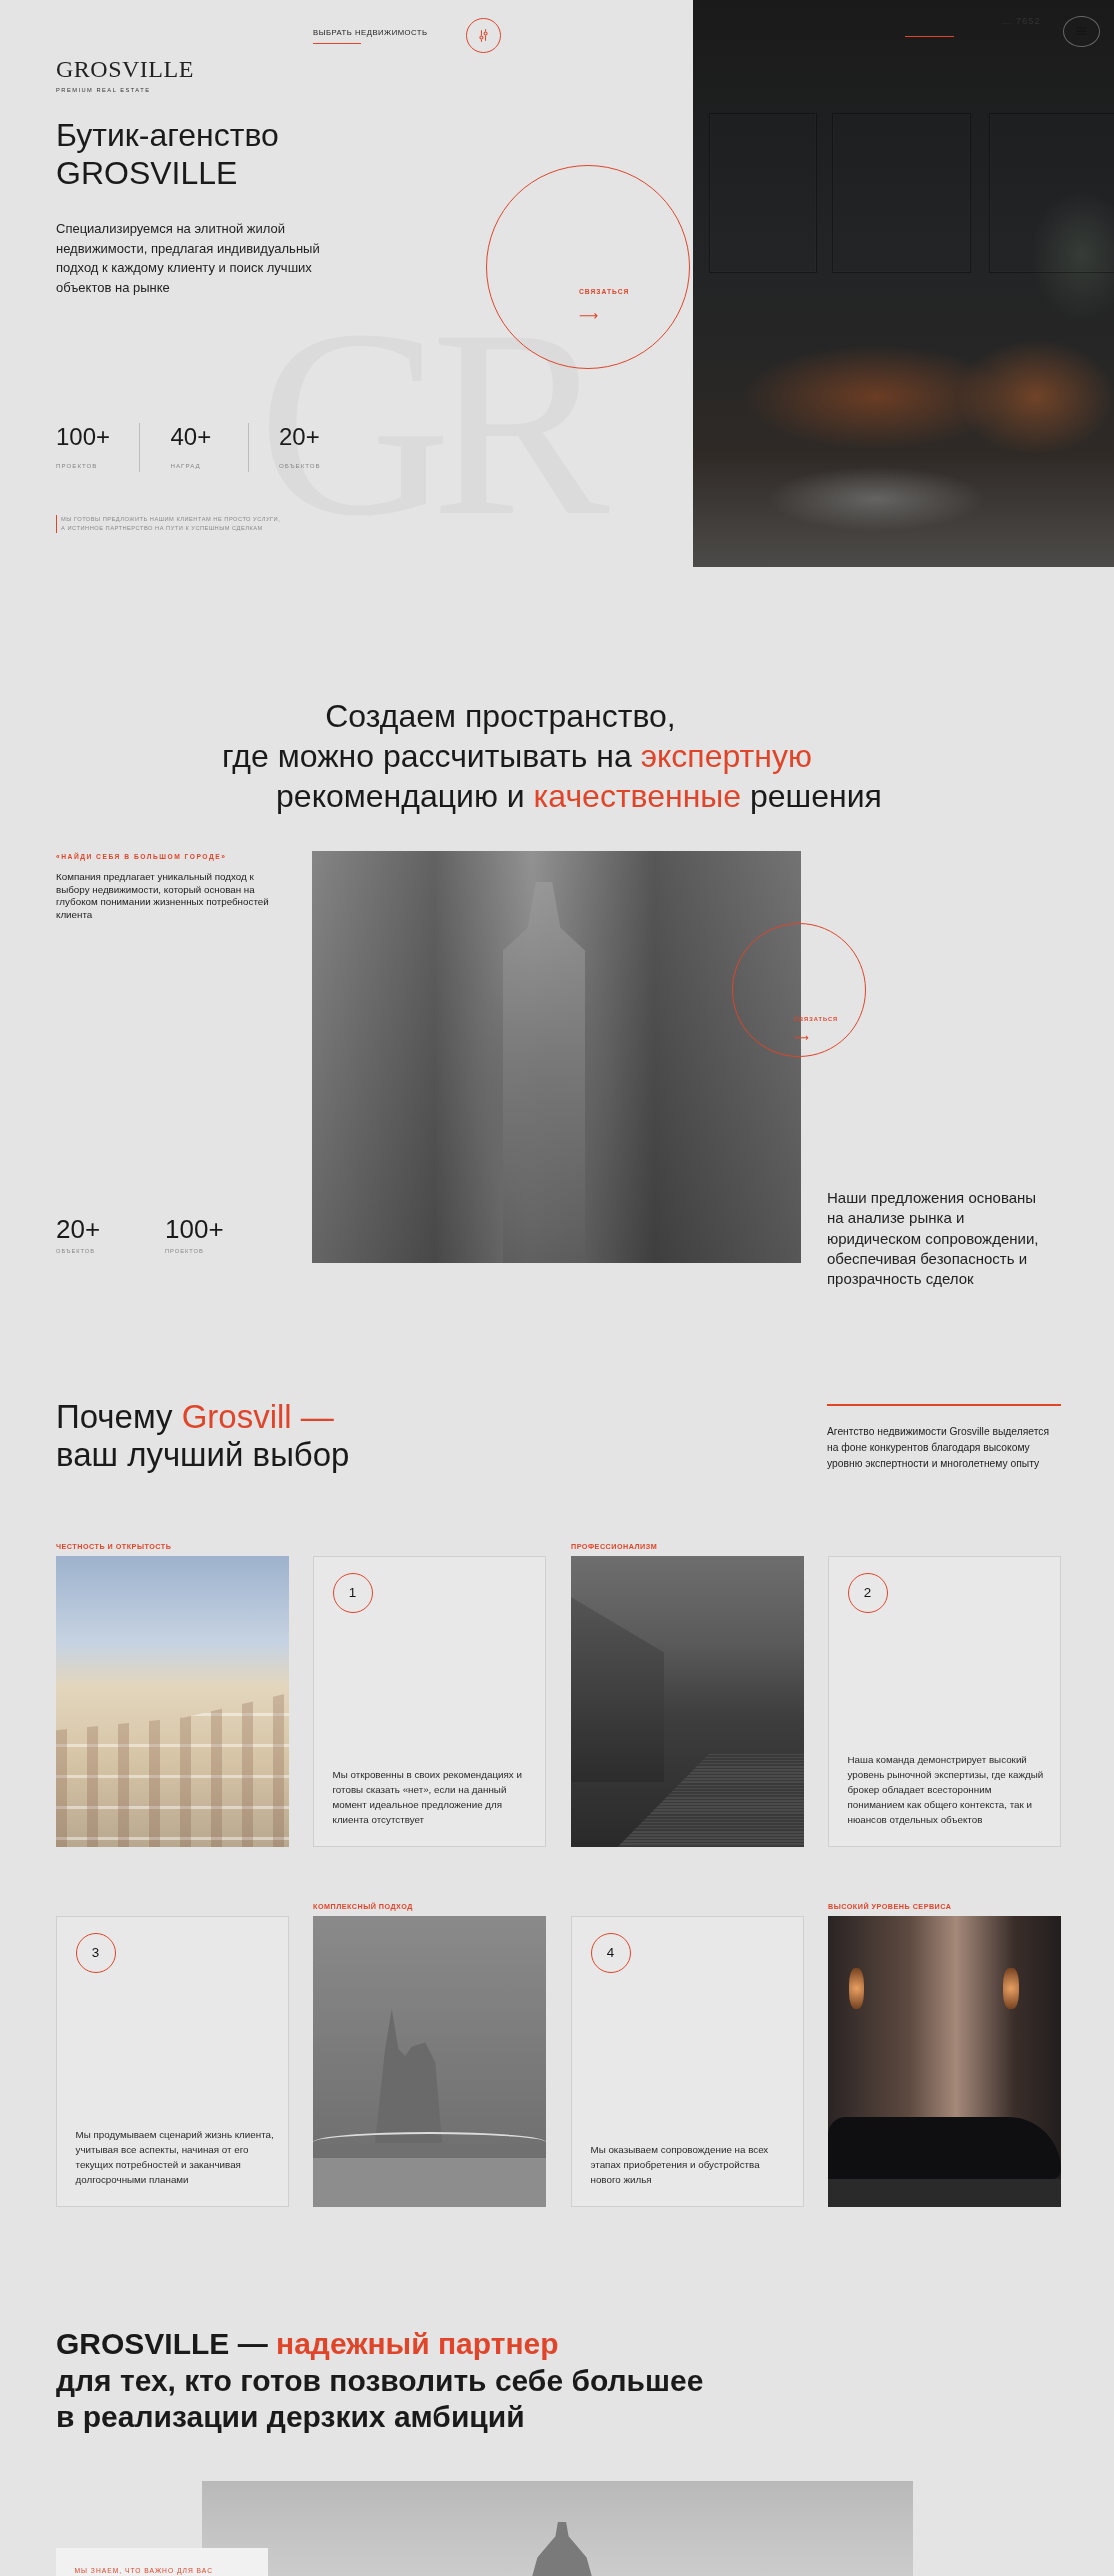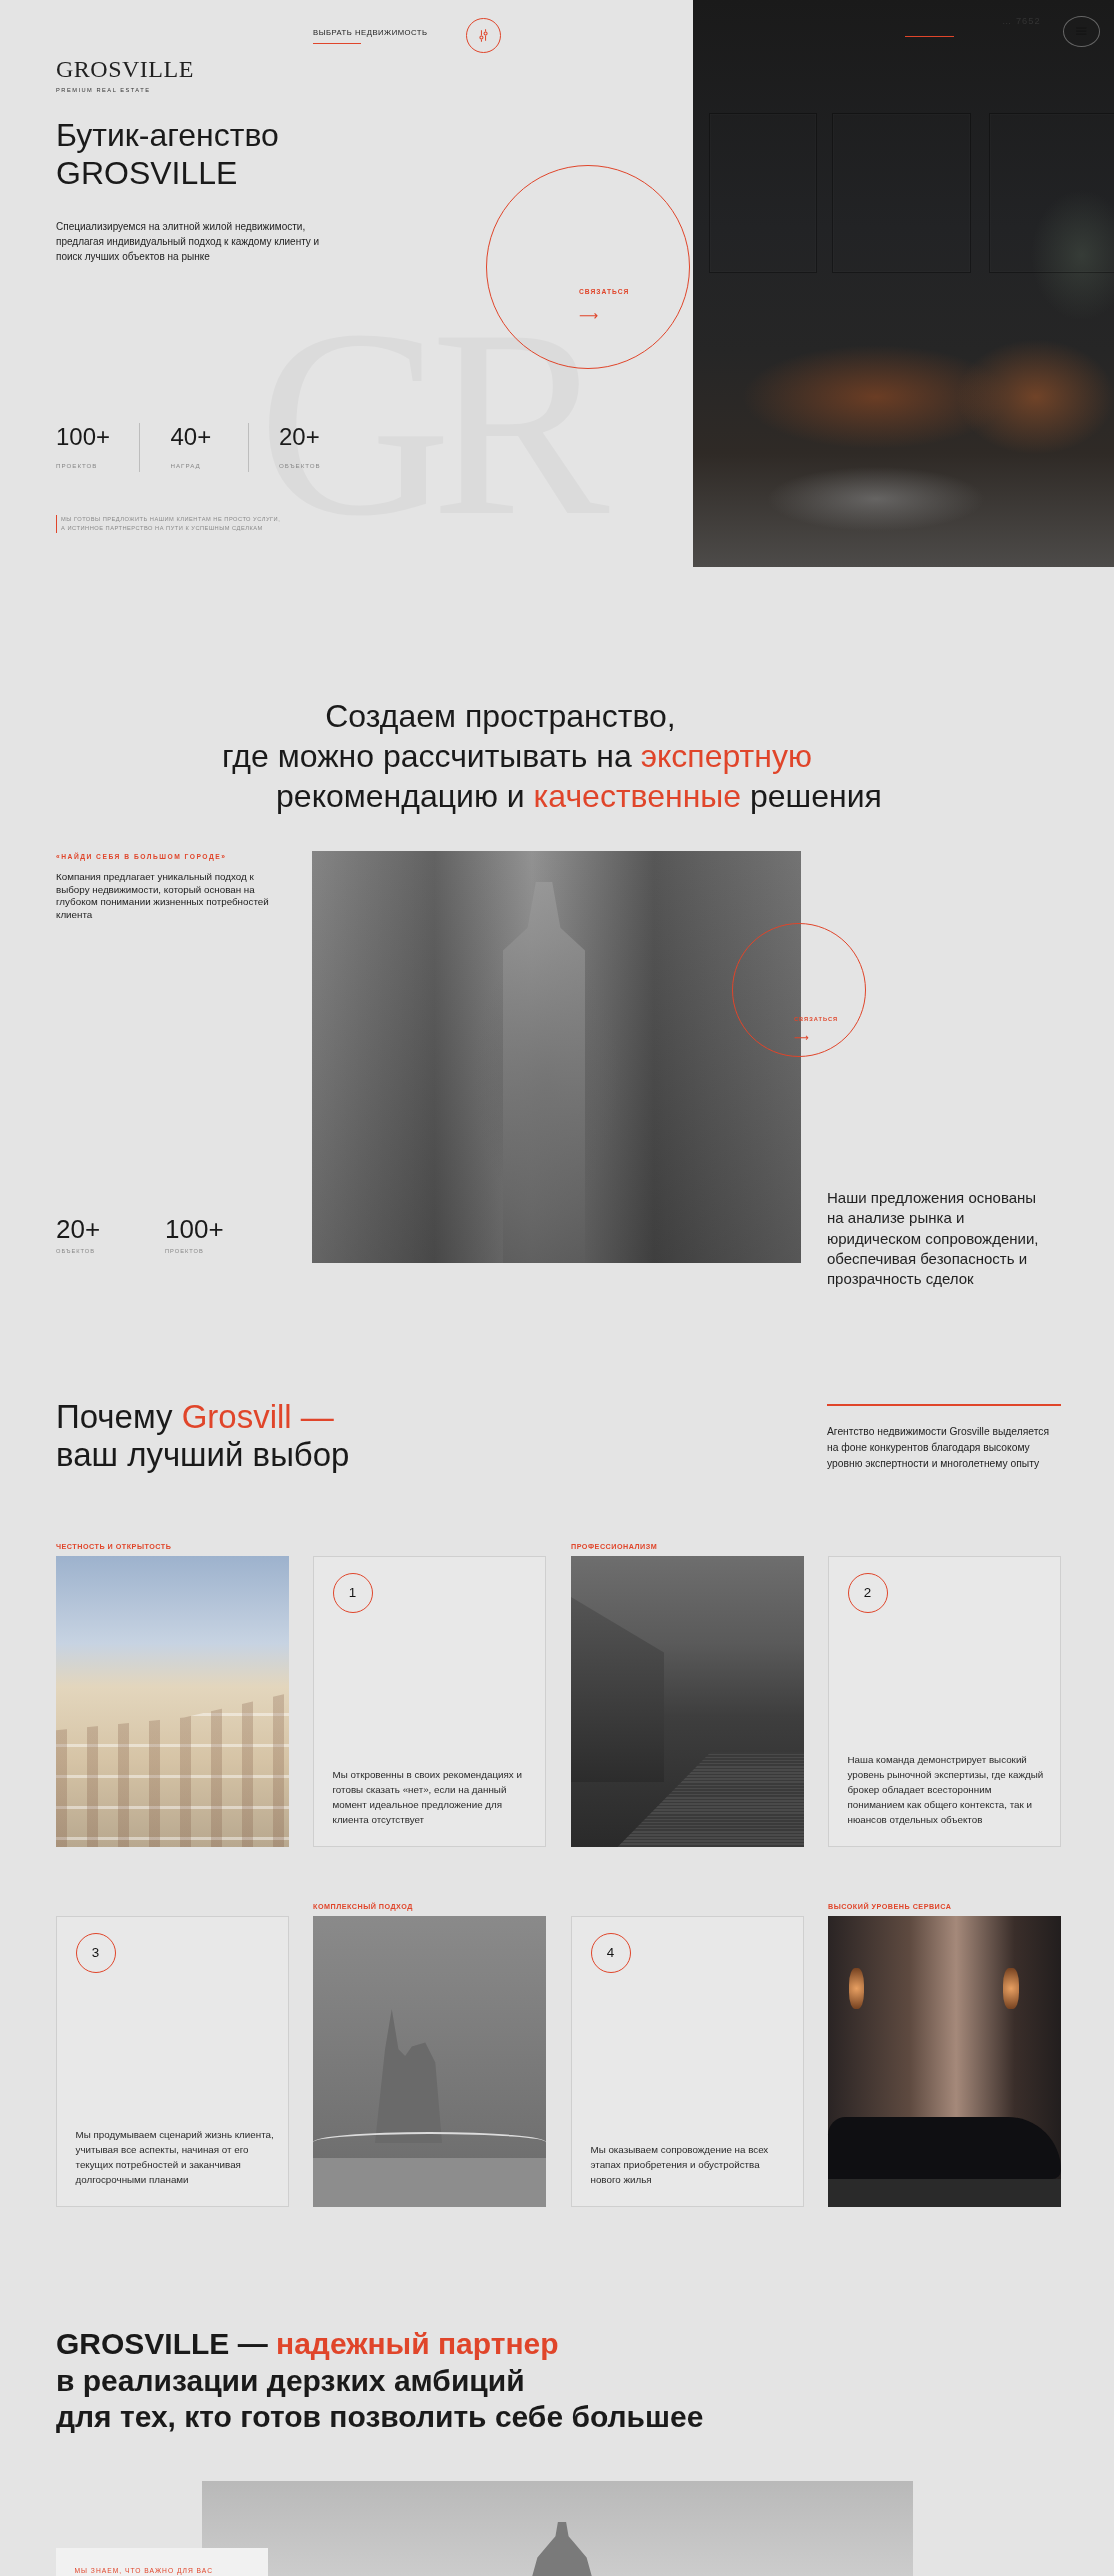--- a/index.html
+++ b/index.html
@@ -78,21 +78,21 @@
       <line x1="38" y1="22" x2="38" y2="26" stroke="#e0452a" stroke-width="2"></line>
       <circle cx="38" cy="30" r="3" fill="none" stroke="#e0452a" stroke-width="2"></circle>
       <line x1="38" y1="34" x2="38" y2="44" stroke="#e0452a" stroke-width="2"></line>
     </svg>
   </div>
 
   <h1 class="abs big-head" style="left:56px;top:117px;font-size:32px;line-height:1.18;">
     <span style="display:block">Бутик-агенство</span>
     <span style="display:block">GROSVILLE</span>
   </h1>
-  <p class="abs" style="left:56px;top:219px;width:268px;font-size:10px;line-height:1.5;color:#222;">Специализируемся на элитной жилой недвижимости, предлагая индивидуальный подход к каждому клиенту и поиск лучших объектов на рынке</p>
+  <p class="abs" style="left:56px;top:219px;width:268px;font-size:13px;line-height:1.5;color:#222;">Специализируемся на элитной жилой недвижимости, предлагая индивидуальный подход к каждому клиенту и поиск лучших объектов на рынке</p>
 
   <div class="ring" style="left:486px;top:165px;width:204px;height:204px;">
     <span class="abs" style="left:92px;top:122px;font-size:6.7px;letter-spacing:1px;color:#e0452a;font-weight:700;">СВЯЗАТЬСЯ</span>
     <span class="abs" style="left:92px;top:142px;font-size:13.4px;color:#e0452a;">⟶</span>
   </div>
 
   <div class="abs" style="left:56px;top:423px;display:flex;">
     <div style="width:83px;">
       <div class="stat-num">100+</div>
       <div class="stat-lbl">ПРОЕКТОВ</div>
@@ -212,22 +212,22 @@
     <div class="abs" style="left:20.6px;top:52px;width:15.5px;height:41px;background:radial-gradient(circle,#e8a062,#6d3b1c);border-radius:40%;"></div>
     <div class="abs" style="left:175px;top:52px;width:15.5px;height:41px;background:radial-gradient(circle,#e8a062,#6d3b1c);border-radius:40%;"></div>
     <div class="abs" style="left:0;top:201px;width:233px;height:62px;background:#0f0f12;border-radius:20.6px 62px 10.3px 0;"></div>
     <div class="abs" style="left:0;top:263px;width:233px;height:28px;background:#2a2a2a;"></div>
   </div>
 </section>
 
 <section class="abs" style="left:0;top:2241px;width:1114px;height:721px;">
   <h2 class="abs big-head" style="left:56px;top:85px;font-size:30px;line-height:1.22;font-weight:bold;">
     <span style="display:block"><span>GROSVILLE — </span><span class="accent">надежный партнер</span></span>
+    <span style="display:block">для тех, кто готов позволить себе большее</span>
     <span style="display:block">в реализации дерзких амбиций</span>
-    <span style="display:block">для тех, кто готов позволить себе большее</span>
   </h2>
 
   <div class="abs" style="left:202px;top:240px;width:711px;height:363px;background:linear-gradient(180deg,#b9b9b9 0%,#cfcfcf 30%,#8e8e8e 52%,#555 58%,#8a8a8a 65%,#6f6f6f 100%);">
     <div class="abs" style="left:319px;top:41px;width:82px;height:118px;background:#7a7a7a;clip-path:polygon(45% 0,55% 0,58% 12%,80% 30%,90% 55%,100% 100%,0 100%,10% 55%,20% 30%,42% 12%);"></div>
 
   </div>
 
   <div class="abs" style="left:56px;top:307px;width:212px;height:103px;background:#f1f1f1;padding:18.5px;">
     <div class="caps" style="font-size:6.7px;color:#e0452a;letter-spacing:1px;">МЫ ЗНАЕМ, ЧТО ВАЖНО ДЛЯ ВАС</div>
 

